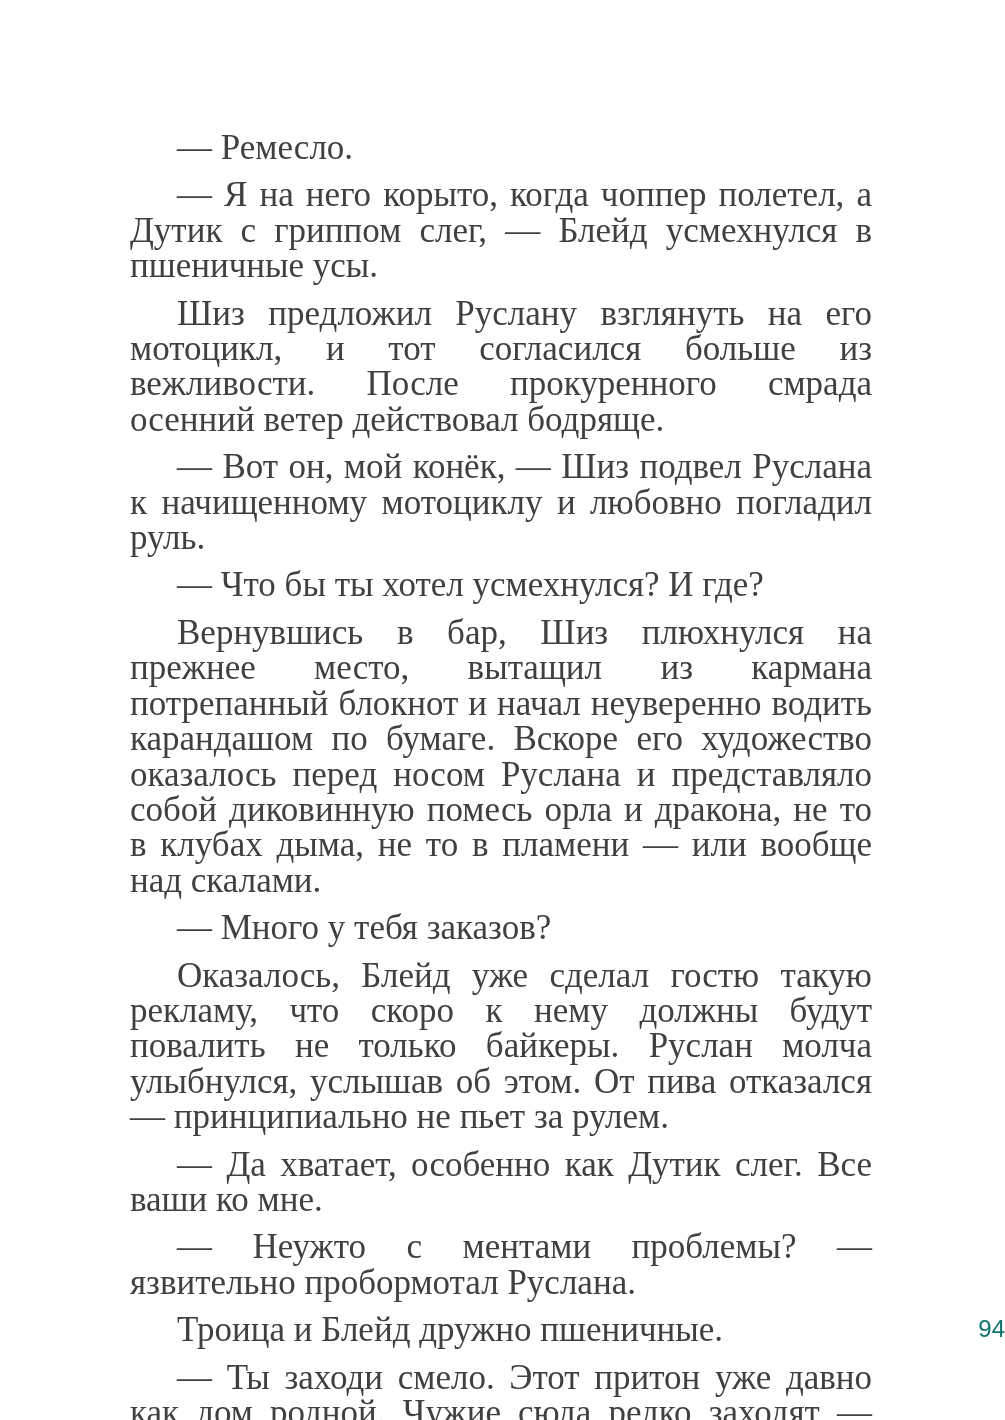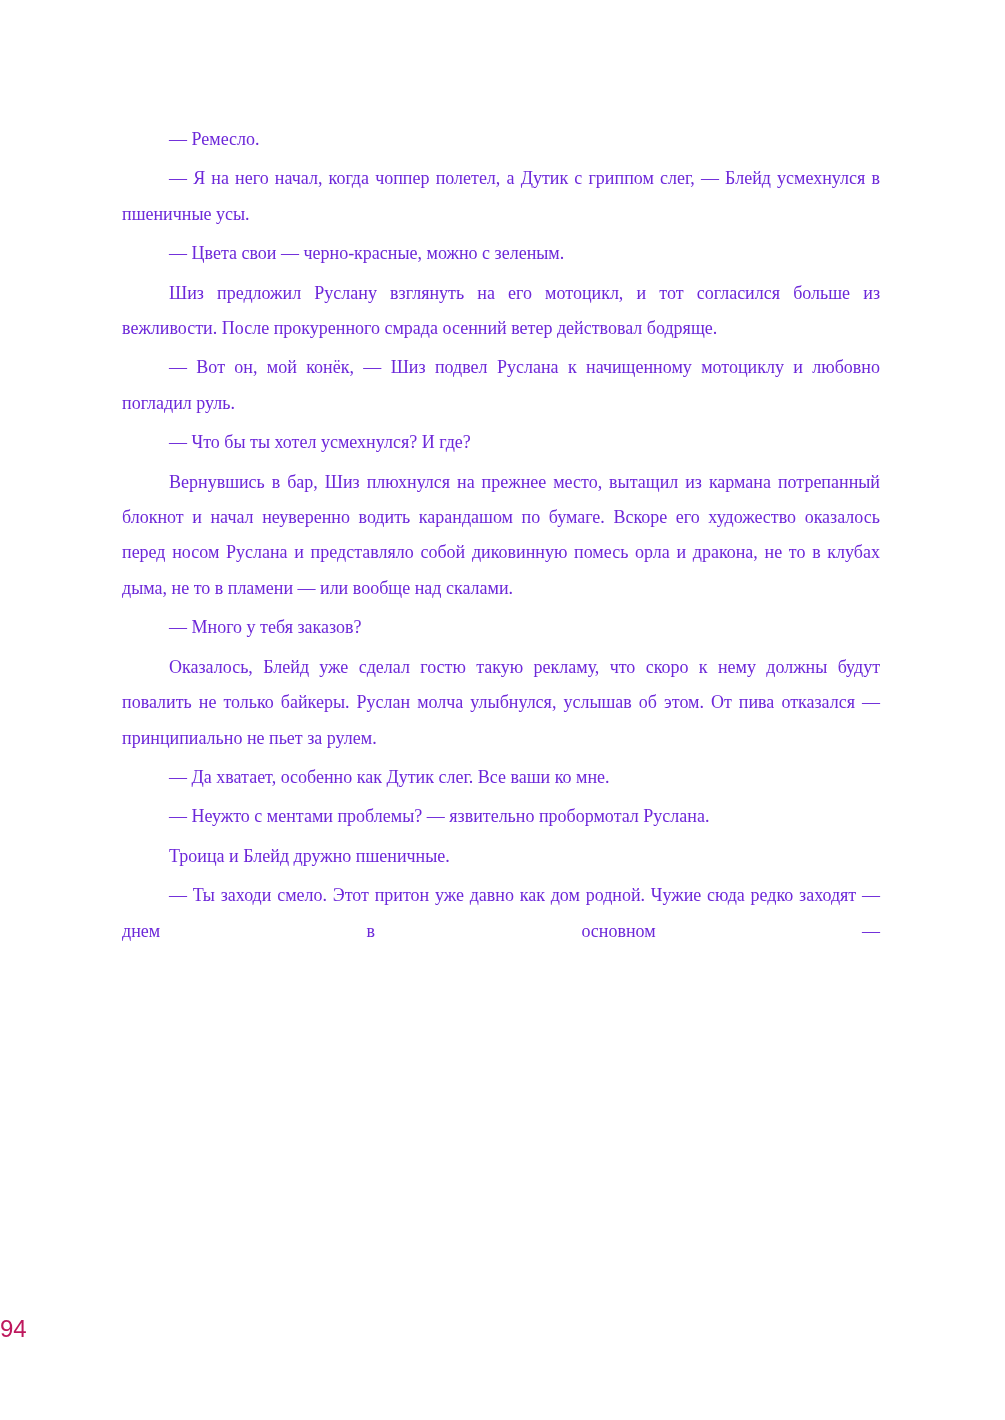--- a/index.html
+++ b/index.html
@@ -15,25 +15,25 @@
     overflow: hidden;
     box-sizing: border-box;
   }
   .text-block {
     position: absolute;
     left: 118px;
     top: 118px;
     width: 766px;
   }
   .para {
-    margin: 4px;
+    margin: 12px;
     font-family: "Liberation Serif", "DejaVu Serif", serif;
-    font-size: 18px;
+    font-size: 35px;
     line-height: 35.4px;
-    color: #6d28d9;
+    color: #404040;
     text-align: justify;
     text-justify: inter-word;
     text-indent: 47px;
     hyphens: manual;
     -webkit-hyphens: manual;
     letter-spacing: 0px;
     word-spacing: 0px;
   }
   .para.last-open {
     text-align: justify;
@@ -42,36 +42,35 @@
   .para.last-open::after {
     content: "";
     display: inline-block;
     width: 100%;
   }
   .page-number {
     position: absolute;
     left: 0;
     right: 0;
     top: 1315px;
-    text-align: left;
+    text-align: right;
     font-family: "Liberation Sans", "DejaVu Sans", sans-serif;
     font-size: 24px;
     line-height: 28px;
-    color: #be185d;
+    color: #0f766e;
   }
 </style>
 </head>
 <body>
 
 <div class="page">
 
   <div class="text-block">
     <p class="para">— Ремесло.</p>
-    <p class="para">— Я на него начал, когда чоппер полетел, а Дутик с гриппом слег, — Блейд усмехнулся в пшеничные усы.</p>
-    <p class="para">— Цвета свои — черно-красные, можно с зеленым.</p>
+    <p class="para">— Я на него корыто, когда чоппер полетел, а Дутик с гриппом слег, — Блейд усмехнулся в пшеничные усы.</p>
     <p class="para">Шиз предложил Руслану взглянуть на его мотоцикл, и тот согласился больше из вежливости. После прокуренного смрада осенний ветер действовал бодряще.</p>
     <p class="para">— Вот он, мой конёк, — Шиз подвел Руслана к начищенному мотоциклу и любовно погладил руль.</p>
     <p class="para">— Что бы ты хотел усмехнулся? И где?</p>
     <p class="para">Вернувшись в бар, Шиз плюхнулся на прежнее место, вытащил из кармана потрепанный блокнот и начал неуверенно водить карандашом по бумаге. Вскоре его художество оказалось перед носом Руслана и представляло собой диковинную помесь орла и дракона, не то в клубах дыма, не то в пламени — или вообще над скалами.</p>
     <p class="para">— Много у тебя заказов?</p>
     <p class="para">Оказалось, Блейд уже сделал гостю такую рекламу, что скоро к нему должны будут повалить не только байкеры. Руслан молча улыбнулся, услышав об этом. От пива отказался — принципиально не пьет за рулем.</p>
     <p class="para">— Да хватает, особенно как Дутик слег. Все ваши ко мне.</p>
     <p class="para">— Неужто с ментами проблемы? — язвительно пробормотал Руслана.</p>
     <p class="para">Троица и Блейд дружно пшеничные.</p>
     <p class="para last-open">— Ты заходи смело. Этот притон уже давно как дом родной. Чужие сюда редко заходят — днем в основном —</p>

